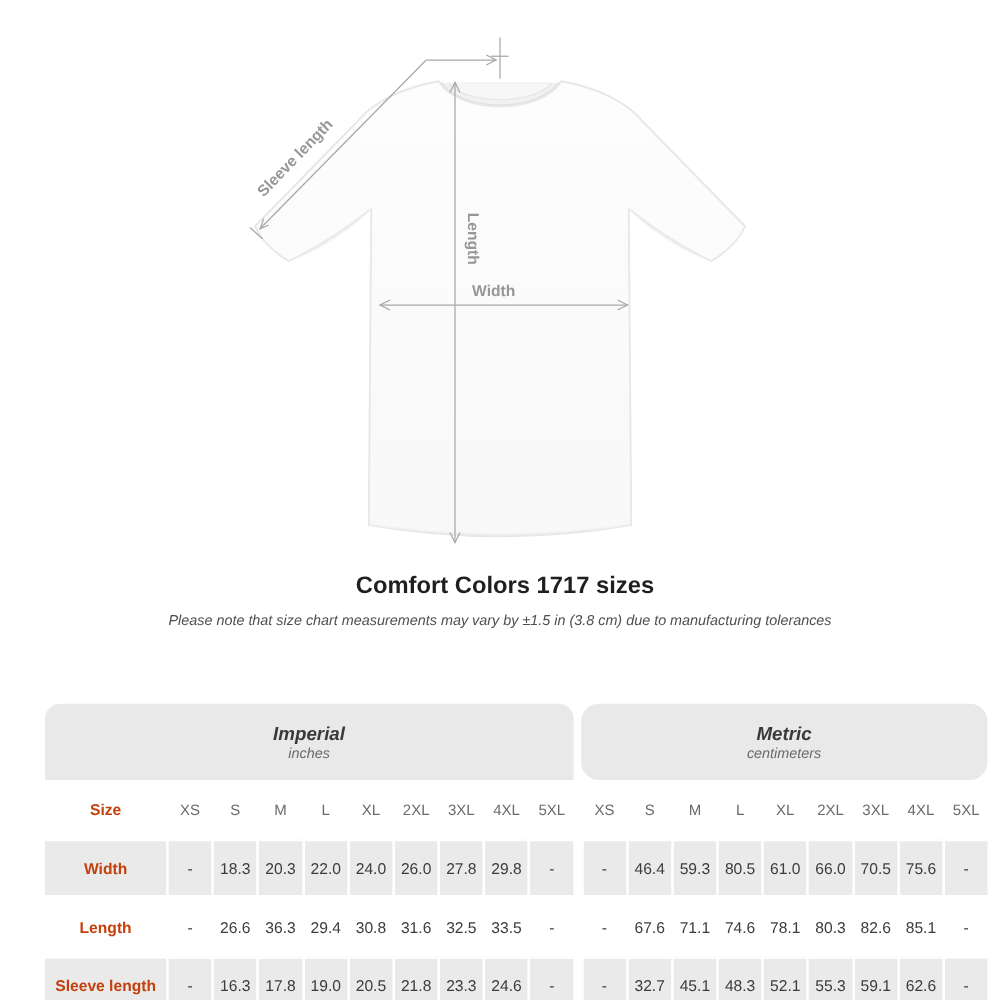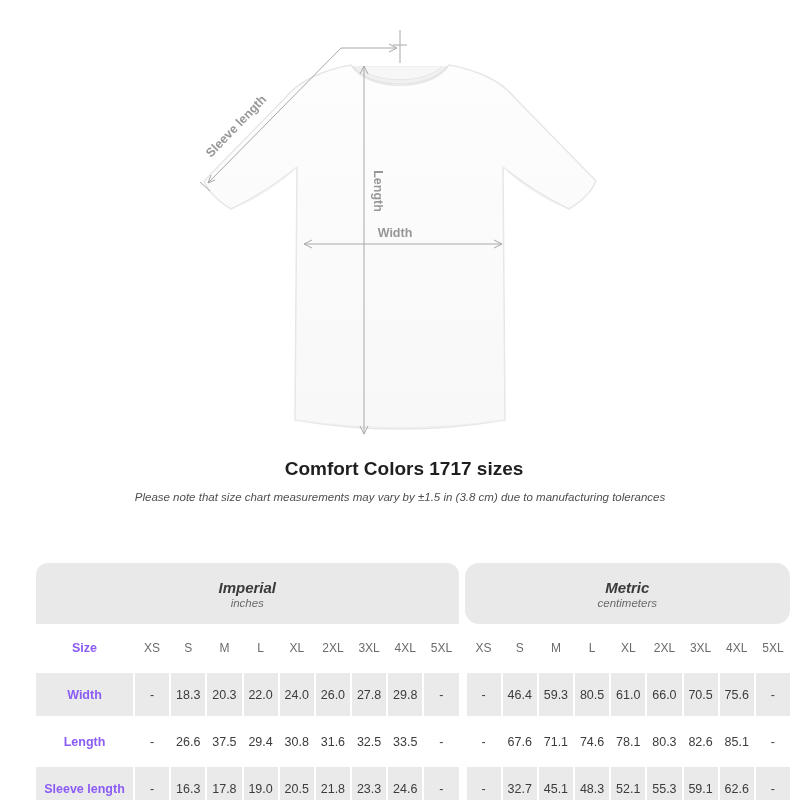--- a/index.html
+++ b/index.html
@@ -29,21 +29,21 @@
   .trow{height:47px;}
   .trow>div{display:flex;align-items:center;justify-content:center;box-sizing:border-box;
             border-left:2px solid #fff;background:#fff;}
   .trow>div:first-child{border-left:none;}
   .trow.stripe>div{background:#eaeaea;border-top:2px solid #fff;border-bottom:2px solid #fff;}
   .trow.stripe>.gapc{background:#fff;}
   .trow.last>div:first-child{border-bottom-left-radius:12px;}
   .trow.last>div:last-child{border-bottom-right-radius:12px;}
 
   .sh{font-weight:normal;font-size:12px;color:#6b6b6b;}
-  .rl{font-weight:bold;font-size:12.5px;color:#8b5cf6;}
+  .rl{font-weight:bold;font-size:12.5px;color:#c2410c;}
   .v{font-size:12.5px;color:#3c3c3c;}
 </style>
 </head>
 <body>
 
 <div id="canvas">
 
   <div id="shirt-area">
     <svg width="800" height="460" viewBox="0 0 800 460">
       <defs>
@@ -163,21 +163,21 @@
       <div class="v">66.0</div>
       <div class="v">70.5</div>
       <div class="v">75.6</div>
       <div class="v">-</div>
     </div>
 
     <div class="trow">
       <div class="rl">Length</div>
       <div class="v">-</div>
       <div class="v">26.6</div>
-      <div class="v">37.5</div>
+      <div class="v">36.3</div>
       <div class="v">29.4</div>
       <div class="v">30.8</div>
       <div class="v">31.6</div>
       <div class="v">32.5</div>
       <div class="v">33.5</div>
       <div class="v">-</div>
       <div class="gapc"></div>
       <div class="v">-</div>
       <div class="v">67.6</div>
       <div class="v">71.1</div>

